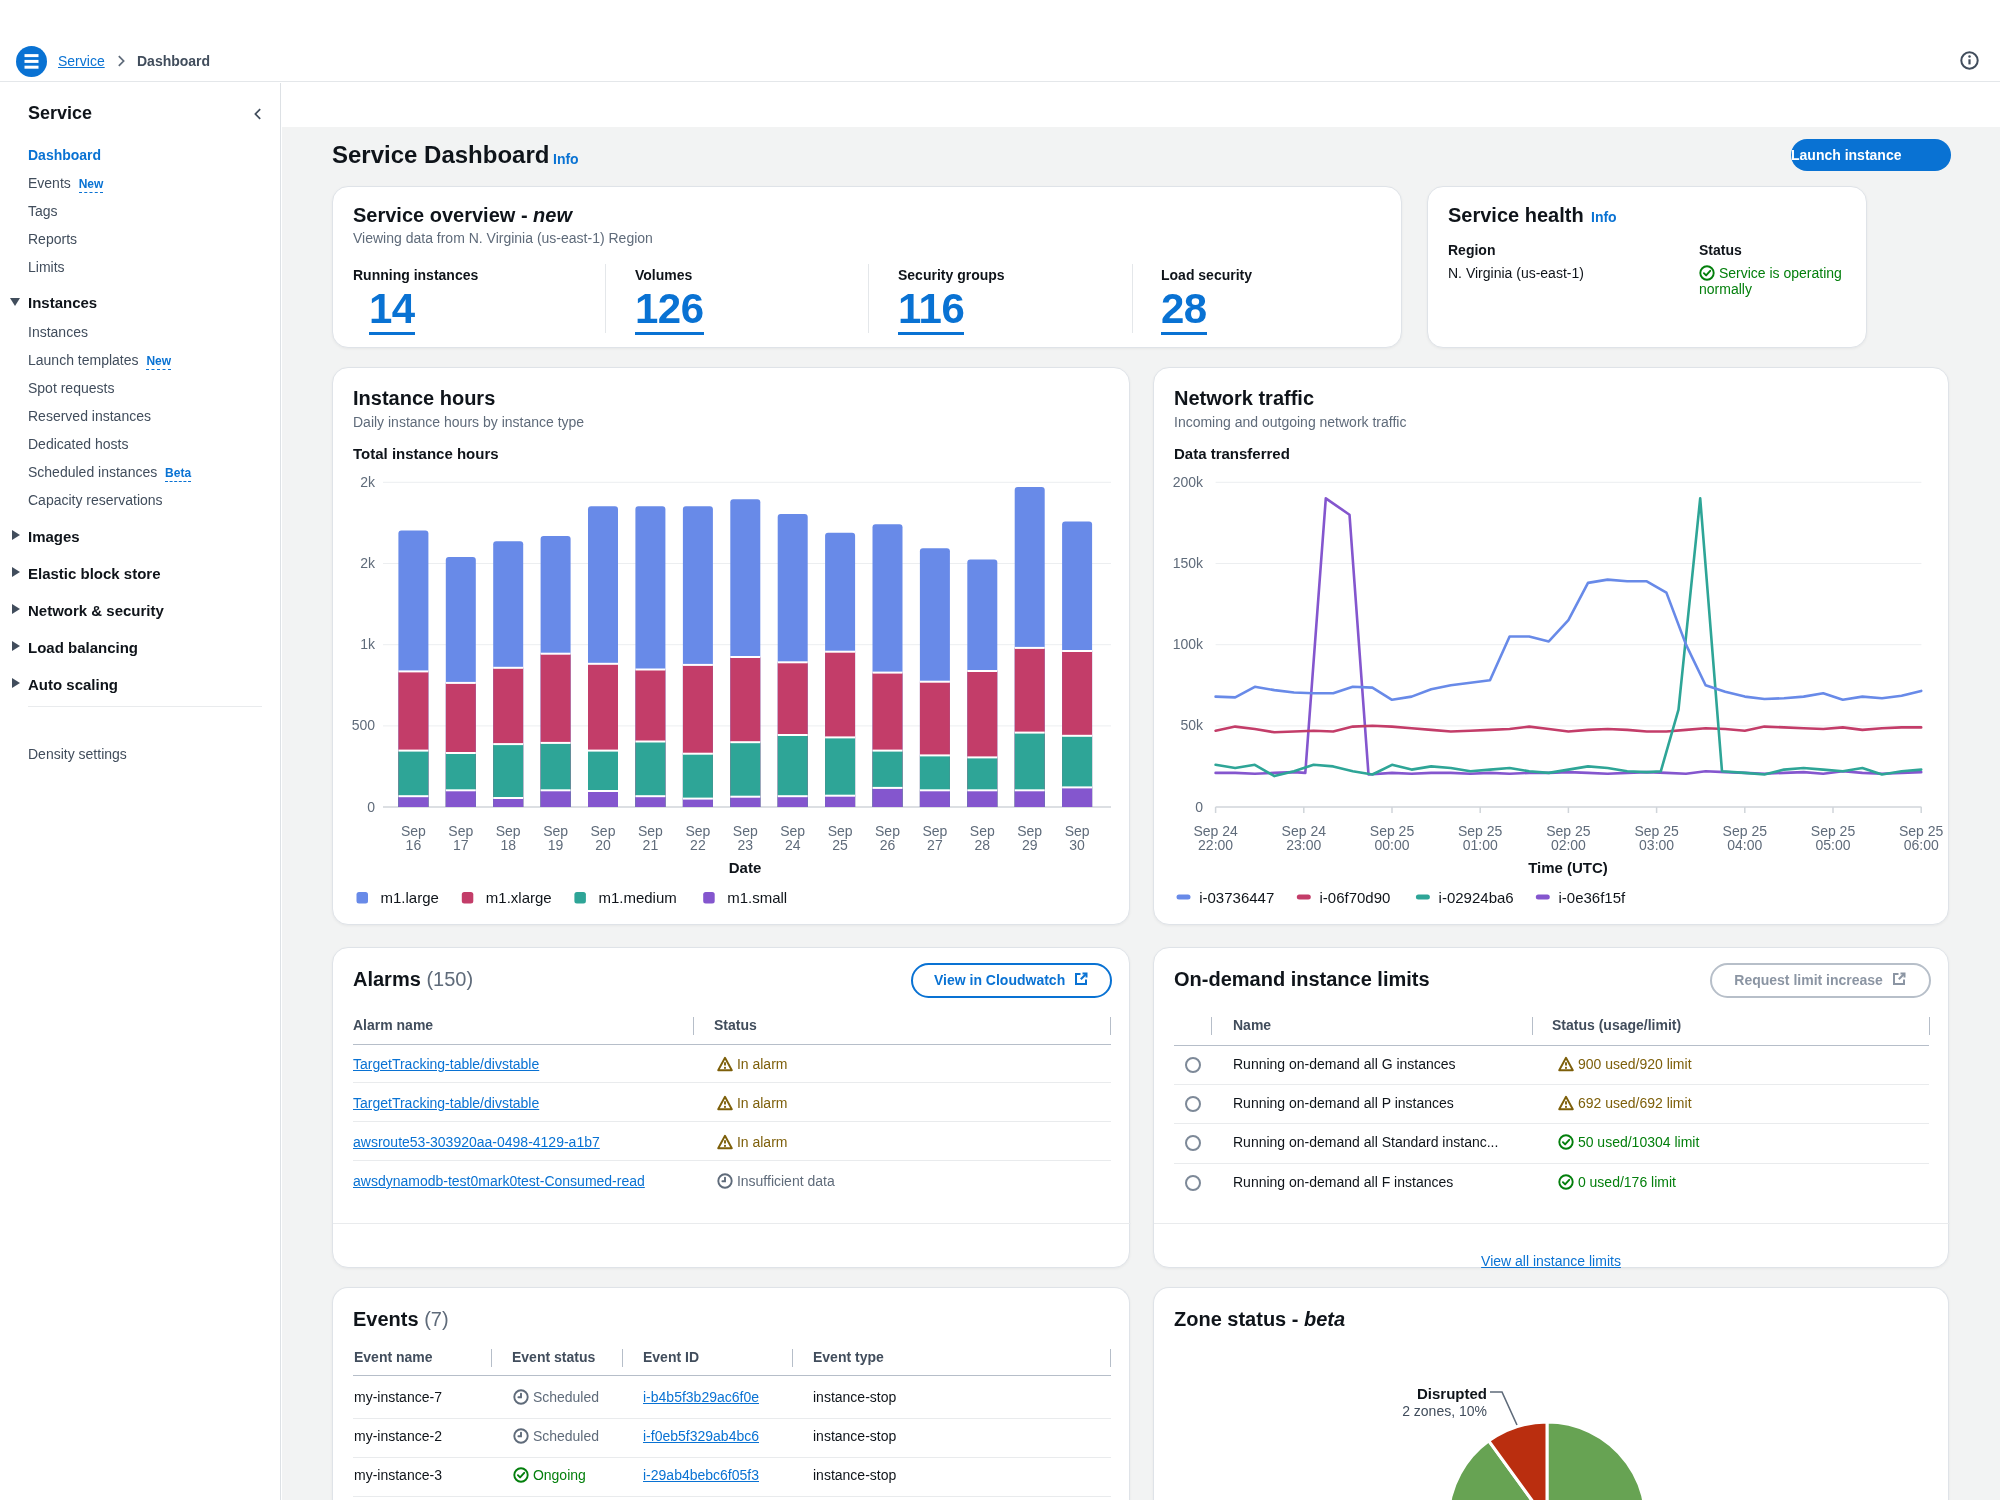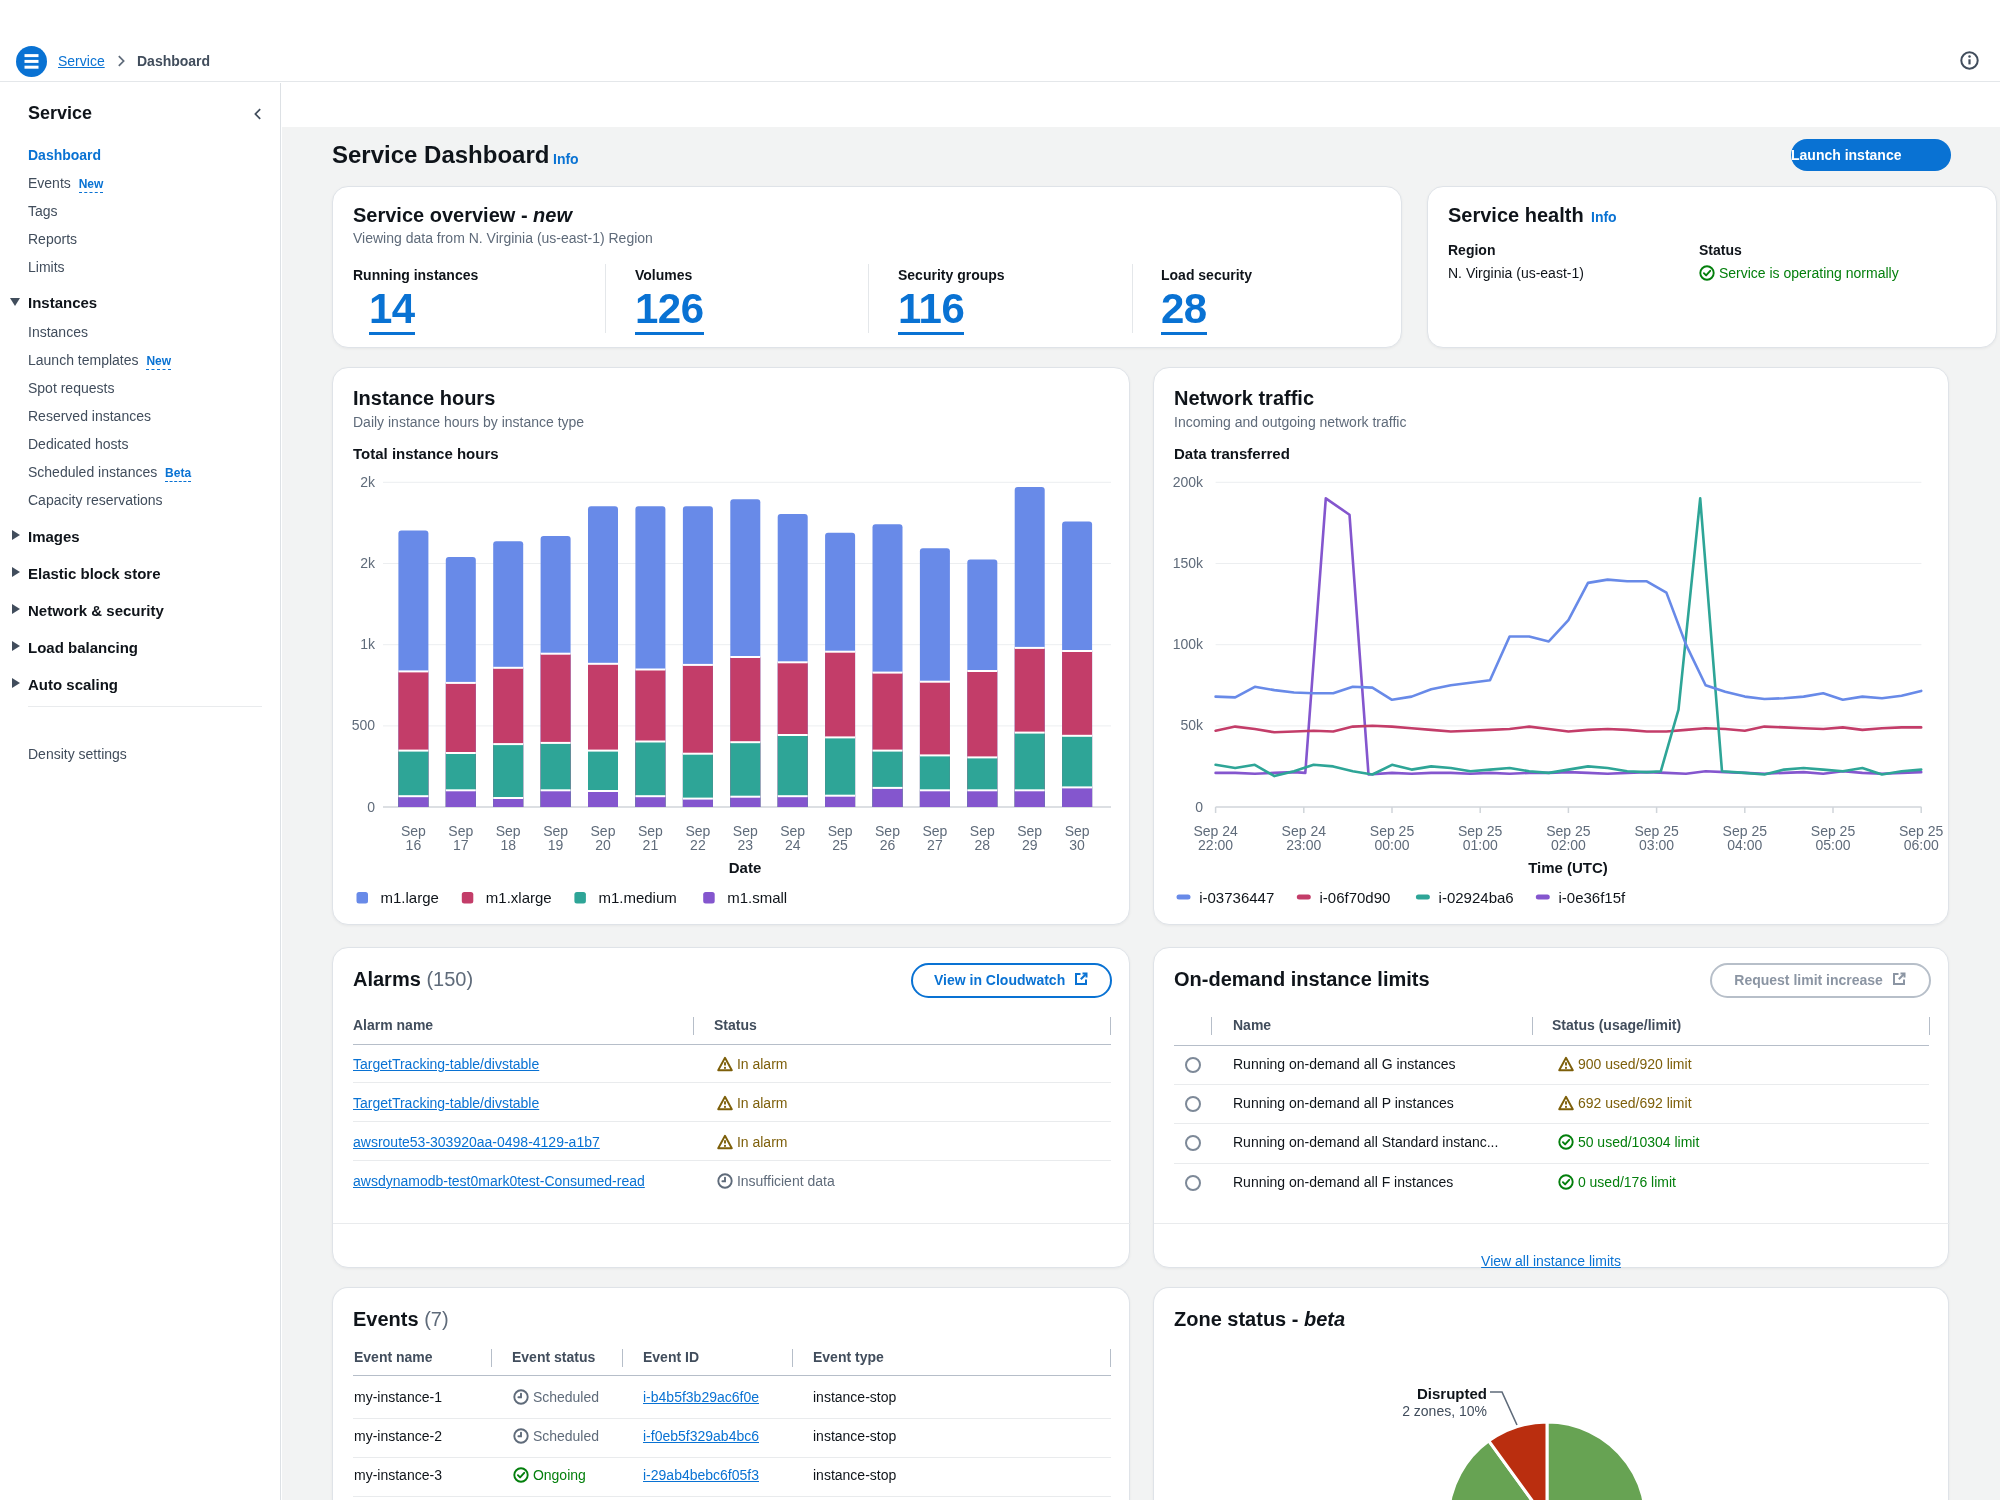--- a/index.html
+++ b/index.html
@@ -99,21 +99,21 @@
     <div class="lbl" style="left:20px;top:80px">Running instances</div>
     <div class="lbl" style="left:302px;top:80px">Volumes</div>
     <div class="lbl" style="left:565px;top:80px">Security groups</div>
     <div class="lbl" style="left:828px;top:80px">Load security</div>
     <div class="metric" style="left:36px;top:98px"><span>14</span></div>
     <div class="metric" style="left:302px;top:98px"><span>126</span></div>
     <div class="metric" style="left:565px;top:98px"><span>116</span></div>
     <div class="metric" style="left:828px;top:98px"><span>28</span></div>
   </div>
 
-  <div class="card" style="left:1145px;top:59px;width:570px;height:162px">
+  <div class="card" style="left:1145px;top:59px;width:440px;height:162px">
     <div class="h2" style="left:20px;top:17px">Service health</div>
     <a class="abs link" style="left:163px;top:22px;font-size:14px;font-weight:bold">Info</a>
     <div class="lbl" style="left:20px;top:55px">Region</div>
     <div class="val" style="left:20px;top:78px">N. Virginia (us-east-1)</div>
     <div class="lbl" style="left:271px;top:55px">Status</div>
     <div class="val ok" style="left:271px;top:78px"><svg width="16" height="16" viewBox="0 0 16 16" style="vertical-align:-3px">
           <circle cx="8" cy="8" r="6.7" fill="none" stroke="#037f0c" stroke-width="1.9"></circle>
           <path d="M4.9 8.2 L7.1 10.4 L11.2 5.8" fill="none" stroke="#037f0c" stroke-width="1.9" stroke-linecap="round" stroke-linejoin="round"></path>
         </svg> Service is operating normally</div>
   </div>
@@ -429,21 +429,21 @@
     <div class="h2" style="left:20px;top:20px">Events <span class="count">(7)</span></div>
     <div class="th" style="left:21px;top:61px">Event name</div>
     <div class="th" style="left:179px;top:61px">Event status</div>
     <div class="th" style="left:310px;top:61px">Event ID</div>
     <div class="th" style="left:480px;top:61px">Event type</div>
     <div class="tsep" style="left:158px;top:61px"></div>
     <div class="tsep" style="left:289px;top:61px"></div>
     <div class="tsep" style="left:459px;top:61px"></div>
     <div class="tsep" style="left:777px;top:61px"></div>
     <div class="hline" style="left:20px;top:87px;width:758px;background:#b6bec9"></div>
-    <div class="td" style="left:21px;top:101px">my-instance-1</div>
+    <div class="td" style="left:21px;top:101px">my-instance-7</div>
     <div class="td muted" style="left:180px;top:101px"><svg width="16" height="16" viewBox="0 0 16 16" style="vertical-align:-3px">
           <circle cx="8" cy="8" r="6.7" fill="none" stroke="#5f6b7a" stroke-width="1.9"></circle>
           <path d="M8 4.6 V8.3 H5.4" fill="none" stroke="#5f6b7a" stroke-width="1.9" stroke-linecap="round"></path>
         </svg> Scheduled</div>
     <div class="td" style="left:310px;top:101px"><a class="tlink">i-b4b5f3b29ac6f0e</a></div>
     <div class="td" style="left:480px;top:101px">instance-stop</div>
     <div class="hline" style="left:20px;top:130px;width:758px"></div>
     <div class="td" style="left:21px;top:140px">my-instance-2</div>
     <div class="td muted" style="left:180px;top:140px"><svg width="16" height="16" viewBox="0 0 16 16" style="vertical-align:-3px">
           <circle cx="8" cy="8" r="6.7" fill="none" stroke="#5f6b7a" stroke-width="1.9"></circle>

